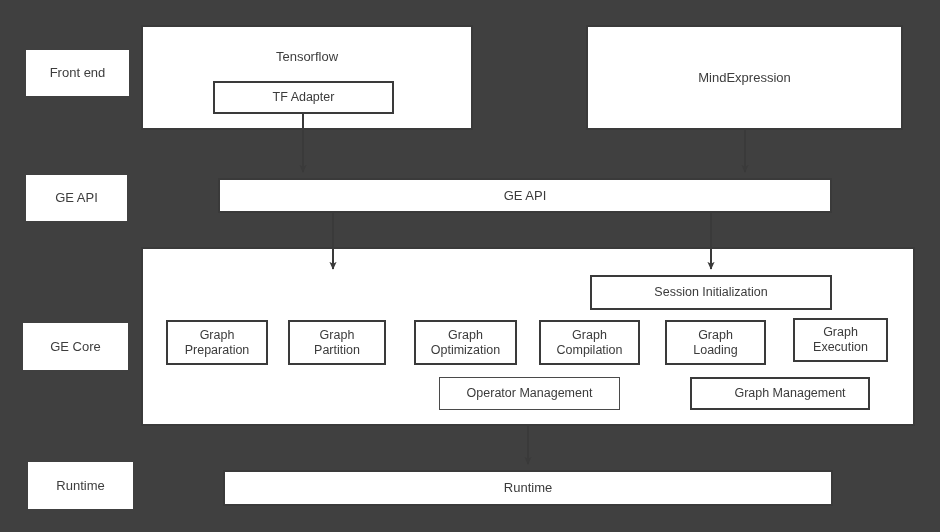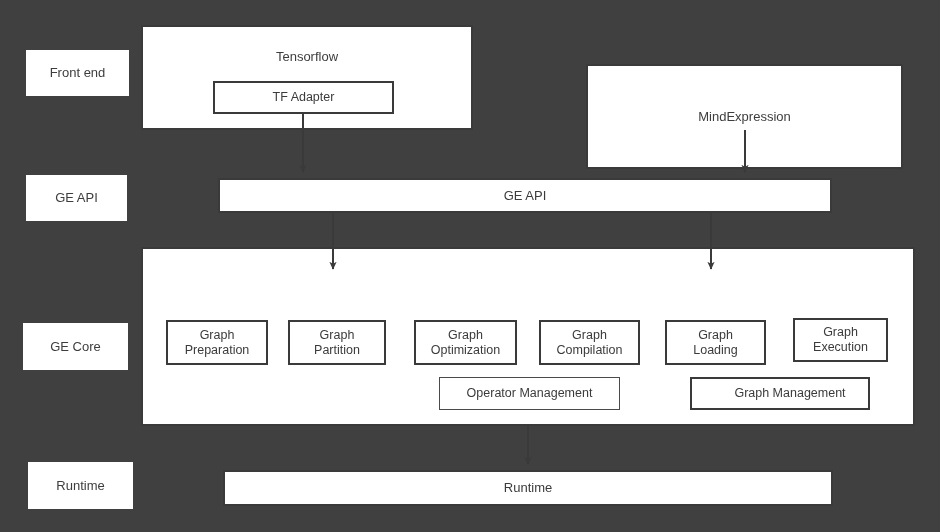--- a/index.html
+++ b/index.html
@@ -43,21 +43,20 @@
   .frame > .frame-title {
     margin-top: 22px;
     font-size: 13px;
     color: #3d3d3d;
   }
   .frame-center > .frame-title {
     margin-top: 0;
   }
   .frame-center {
     align-items: center;
-    margin-top: 39px;
   }
   
   .node {
     border: 2px solid #3a3a3a;
     font-size: 12.5px;
   }
   .node-thin {
     border: 1.5px solid #4a4a4a;
   }
   .bar {
@@ -116,20 +115,23 @@
     <span class="frame-title">MindExpression</span>
   </div>
 
   <div class="box bar" style="left:218px; top:178px; width:614px; height:35px;">
     <span>GE API</span>
   </div>
 
   <div class="ge-core-container" style="position:absolute; left:141px; top:247px; width:774px; height:179px; box-sizing:border-box;"></div>
 
 
+  <div class="box node" style="left:590px; top:275px; width:242px; height:35px;">
+    <span>Session Initialization</span>
+  </div>
 
   <div class="box node" style="left:166px; top:320px; width:102px; height:45px;">
     <span>Graph
 Preparation</span>
   </div>
 
   <div class="box node" style="left:288px; top:320px; width:98px; height:45px;">
     <span>Graph
 Partition</span>
   </div>

